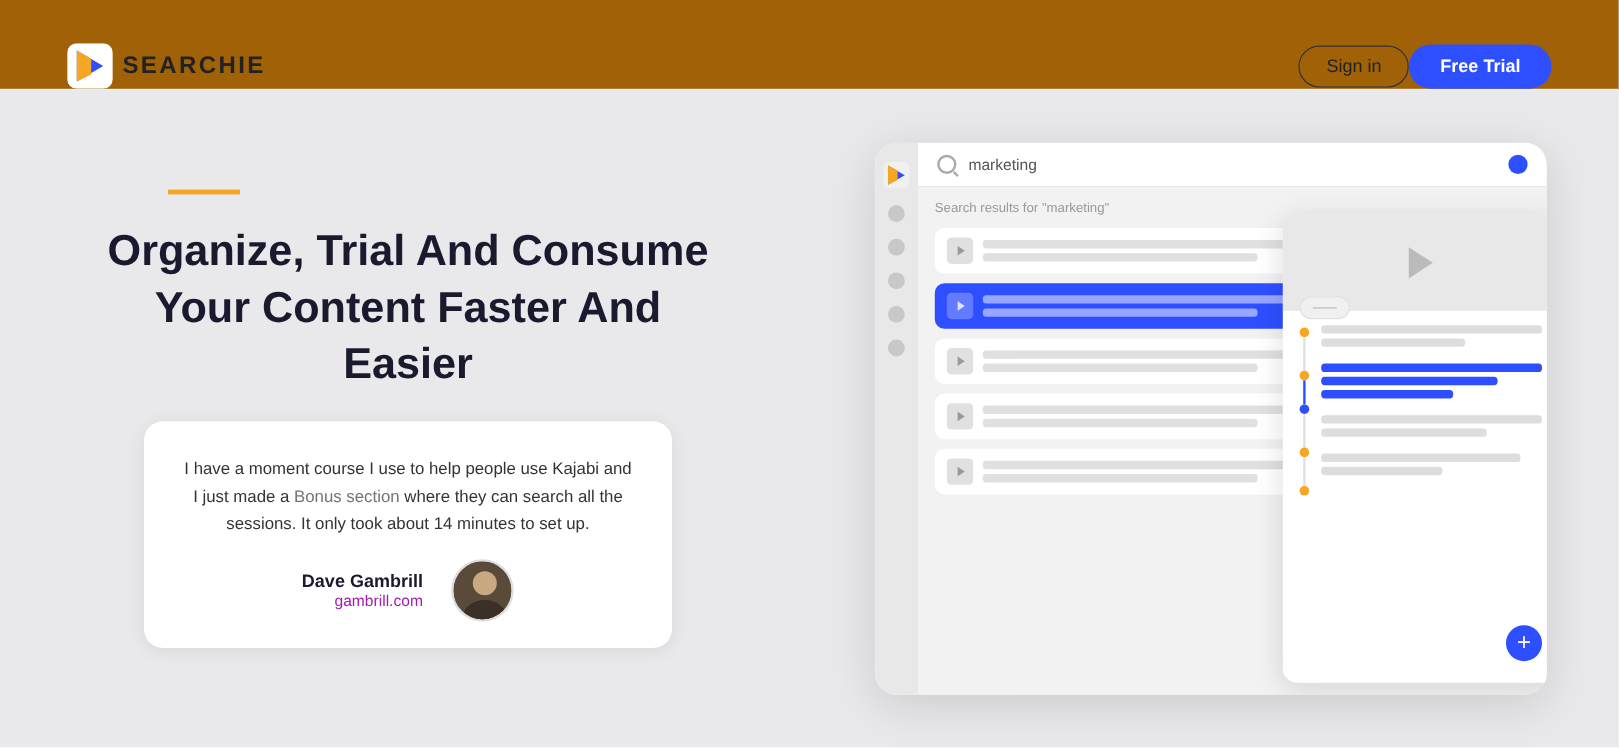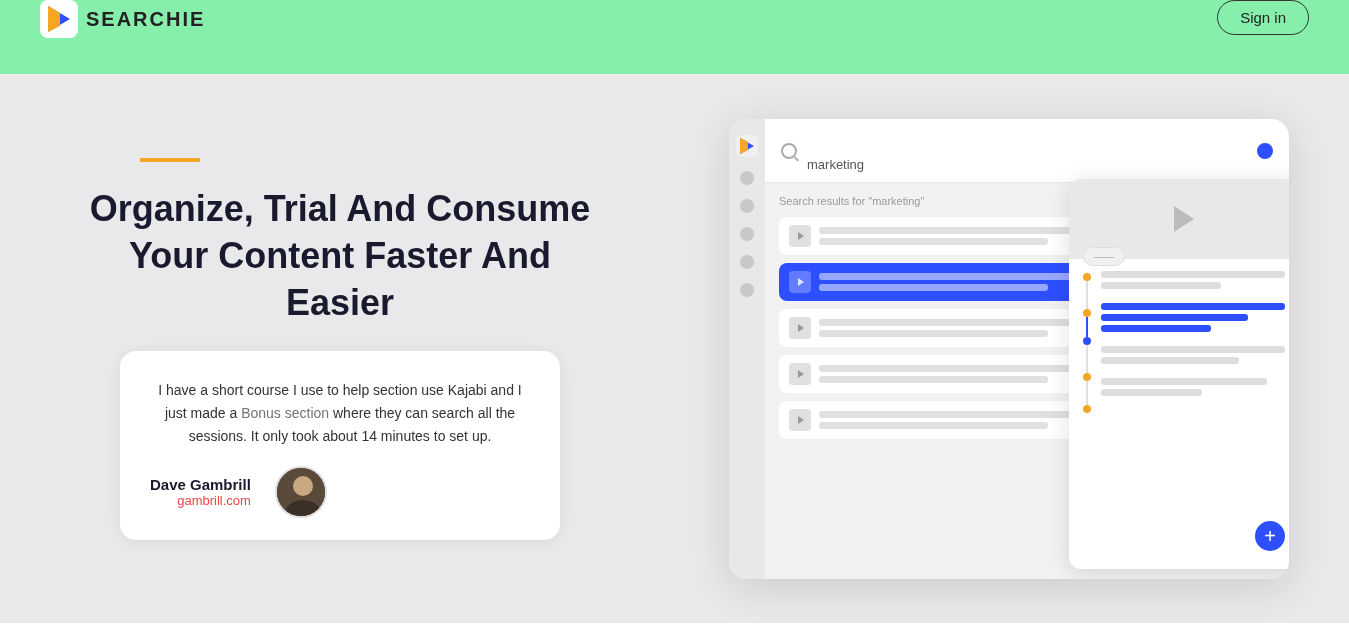--- a/index.html
+++ b/index.html
@@ -1,25 +1,25 @@
 <!DOCTYPE html>
 <html><head>
   <meta charset="utf-8">
   <style>
     * { box-sizing: border-box; margin: 0; padding: 0; }
     body { font-family: 'Segoe UI', Arial, sans-serif; background: #fff; overflow-x: hidden; }
 
     
     .navbar {
       display: flex;
-      align-items: flex-start;
+      align-items: flex-end;
       justify-content: space-between;
-      padding: 0 40px;
+      padding: 0 56px;
       height: 75px;
-      background: #86efac;
+      background: #a16207;
       border-bottom: 1px solid #eee;
     }
     .logo-area {
       display: flex;
       align-items: center;
       gap: 8px;
     }
     .logo-icon {
       width: 38px;
       height: 38px;
@@ -109,34 +109,35 @@
       text-align: center;
       margin-bottom: 18px;
     }
     .testimonial-text a, .testimonial-text .highlight {
       color: #737373;
       text-decoration: none;
     }
     .testimonial-author {
       display: flex;
       align-items: center;
+      justify-content: center;
       gap: 24px;
       margin-top: 10px;
     }
     .testimonial-author-info {
       text-align: right;
     }
     .author-name {
       font-size: 15px;
       font-weight: 700;
       color: #1a1a2e;
     }
     .author-site {
       font-size: 13px;
-      color: #ef4444;
+      color: #a21caf;
     }
     .avatar {
       width: 52px;
       height: 52px;
       border-radius: 50%;
       background: #555;
       overflow: hidden;
       border: 2px solid #ddd;
       flex-shrink: 0;
     }
@@ -212,21 +213,20 @@
       height: 2px;
       background: #aaa;
       bottom: -3px;
       right: -4px;
       transform: rotate(45deg);
     }
     .search-query {
       font-size: 13px;
       color: #555;
       flex: 1;
-      margin-top: 28px;
     }
     .dot-blue {
       width: 16px;
       height: 16px;
       border-radius: 50%;
       background: #2e4fff;
       margin-left: auto;
     }
 
     
@@ -412,32 +412,33 @@
     <svg class="logo-icon" viewBox="0 0 38 38" fill="none" xmlns="http://www.w3.org/2000/svg">
       <rect width="38" height="38" rx="8" fill="#fff"></rect>
 
       <polygon points="8,6 30,19 8,32" fill="#2e4fff"></polygon>
       <polygon points="8,6 20,13 20,26 8,32" fill="#f5a623"></polygon>
     </svg>
     <span class="logo-text">SEARCHIE</span>
   </div>
   <div class="nav-buttons">
     <button class="btn-signin">Sign in</button>
+    <button class="btn-freetrial">Free Trial</button>
   </div>
 </nav>
 
 <section class="hero">
 
   <div class="hero-left">
     <div class="hero-accent-line"></div>
     <h1 class="hero-title">Organize, Trial And Consume Your Content Faster And Easier</h1>
 
     <div class="testimonial-card">
       <p class="testimonial-text">
-        <span>I have a short course I use to help section use Kajabi and I just made a </span><span class="highlight">Bonus section</span><span> where they can search all the sessions. It only took about 14 minutes to set up.</span>
+        <span>I have a moment course I use to help people use Kajabi and I just made a </span><span class="highlight">Bonus section</span><span> where they can search all the sessions. It only took about 14 minutes to set up.</span>
       </p>
       <div class="testimonial-author">
         <div class="testimonial-author-info">
           <div class="author-name">Dave Gambrill</div>
           <div class="author-site">gambrill.com</div>
         </div>
         <div class="avatar">
           
           <svg viewBox="0 0 52 52" width="52" height="52" xmlns="http://www.w3.org/2000/svg">
             <rect width="52" height="52" fill="#5a4a3a"></rect>

